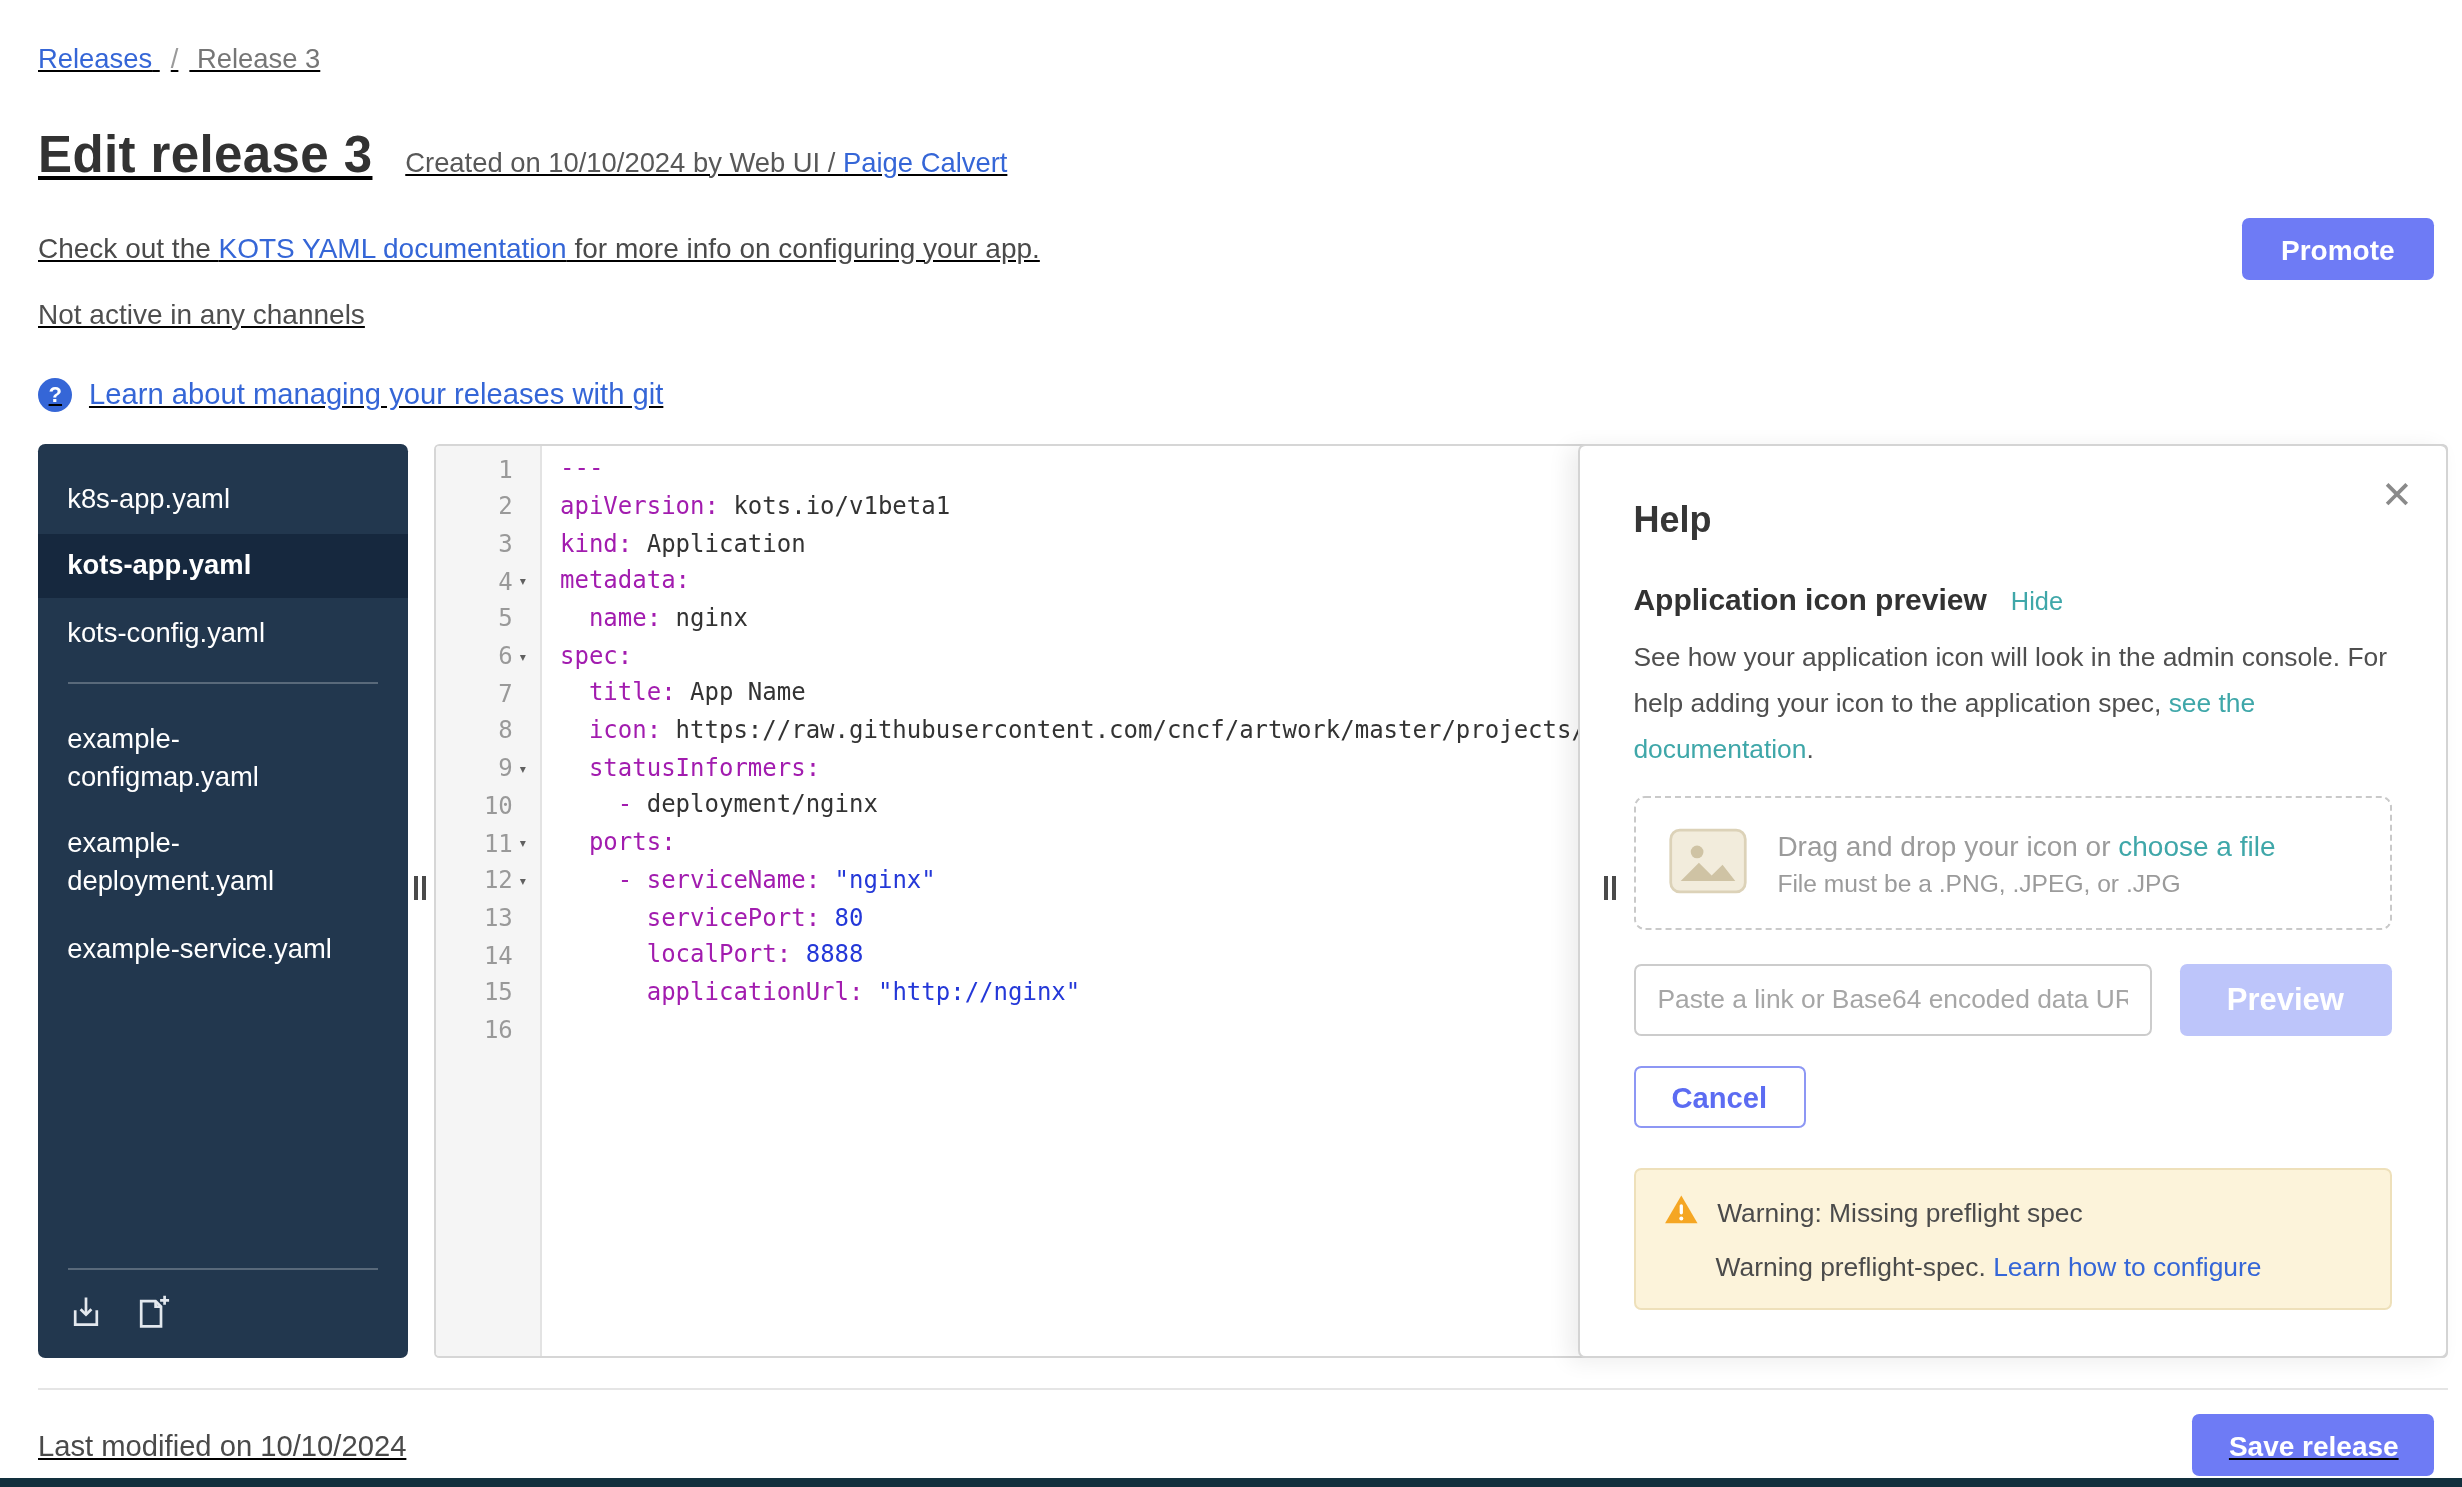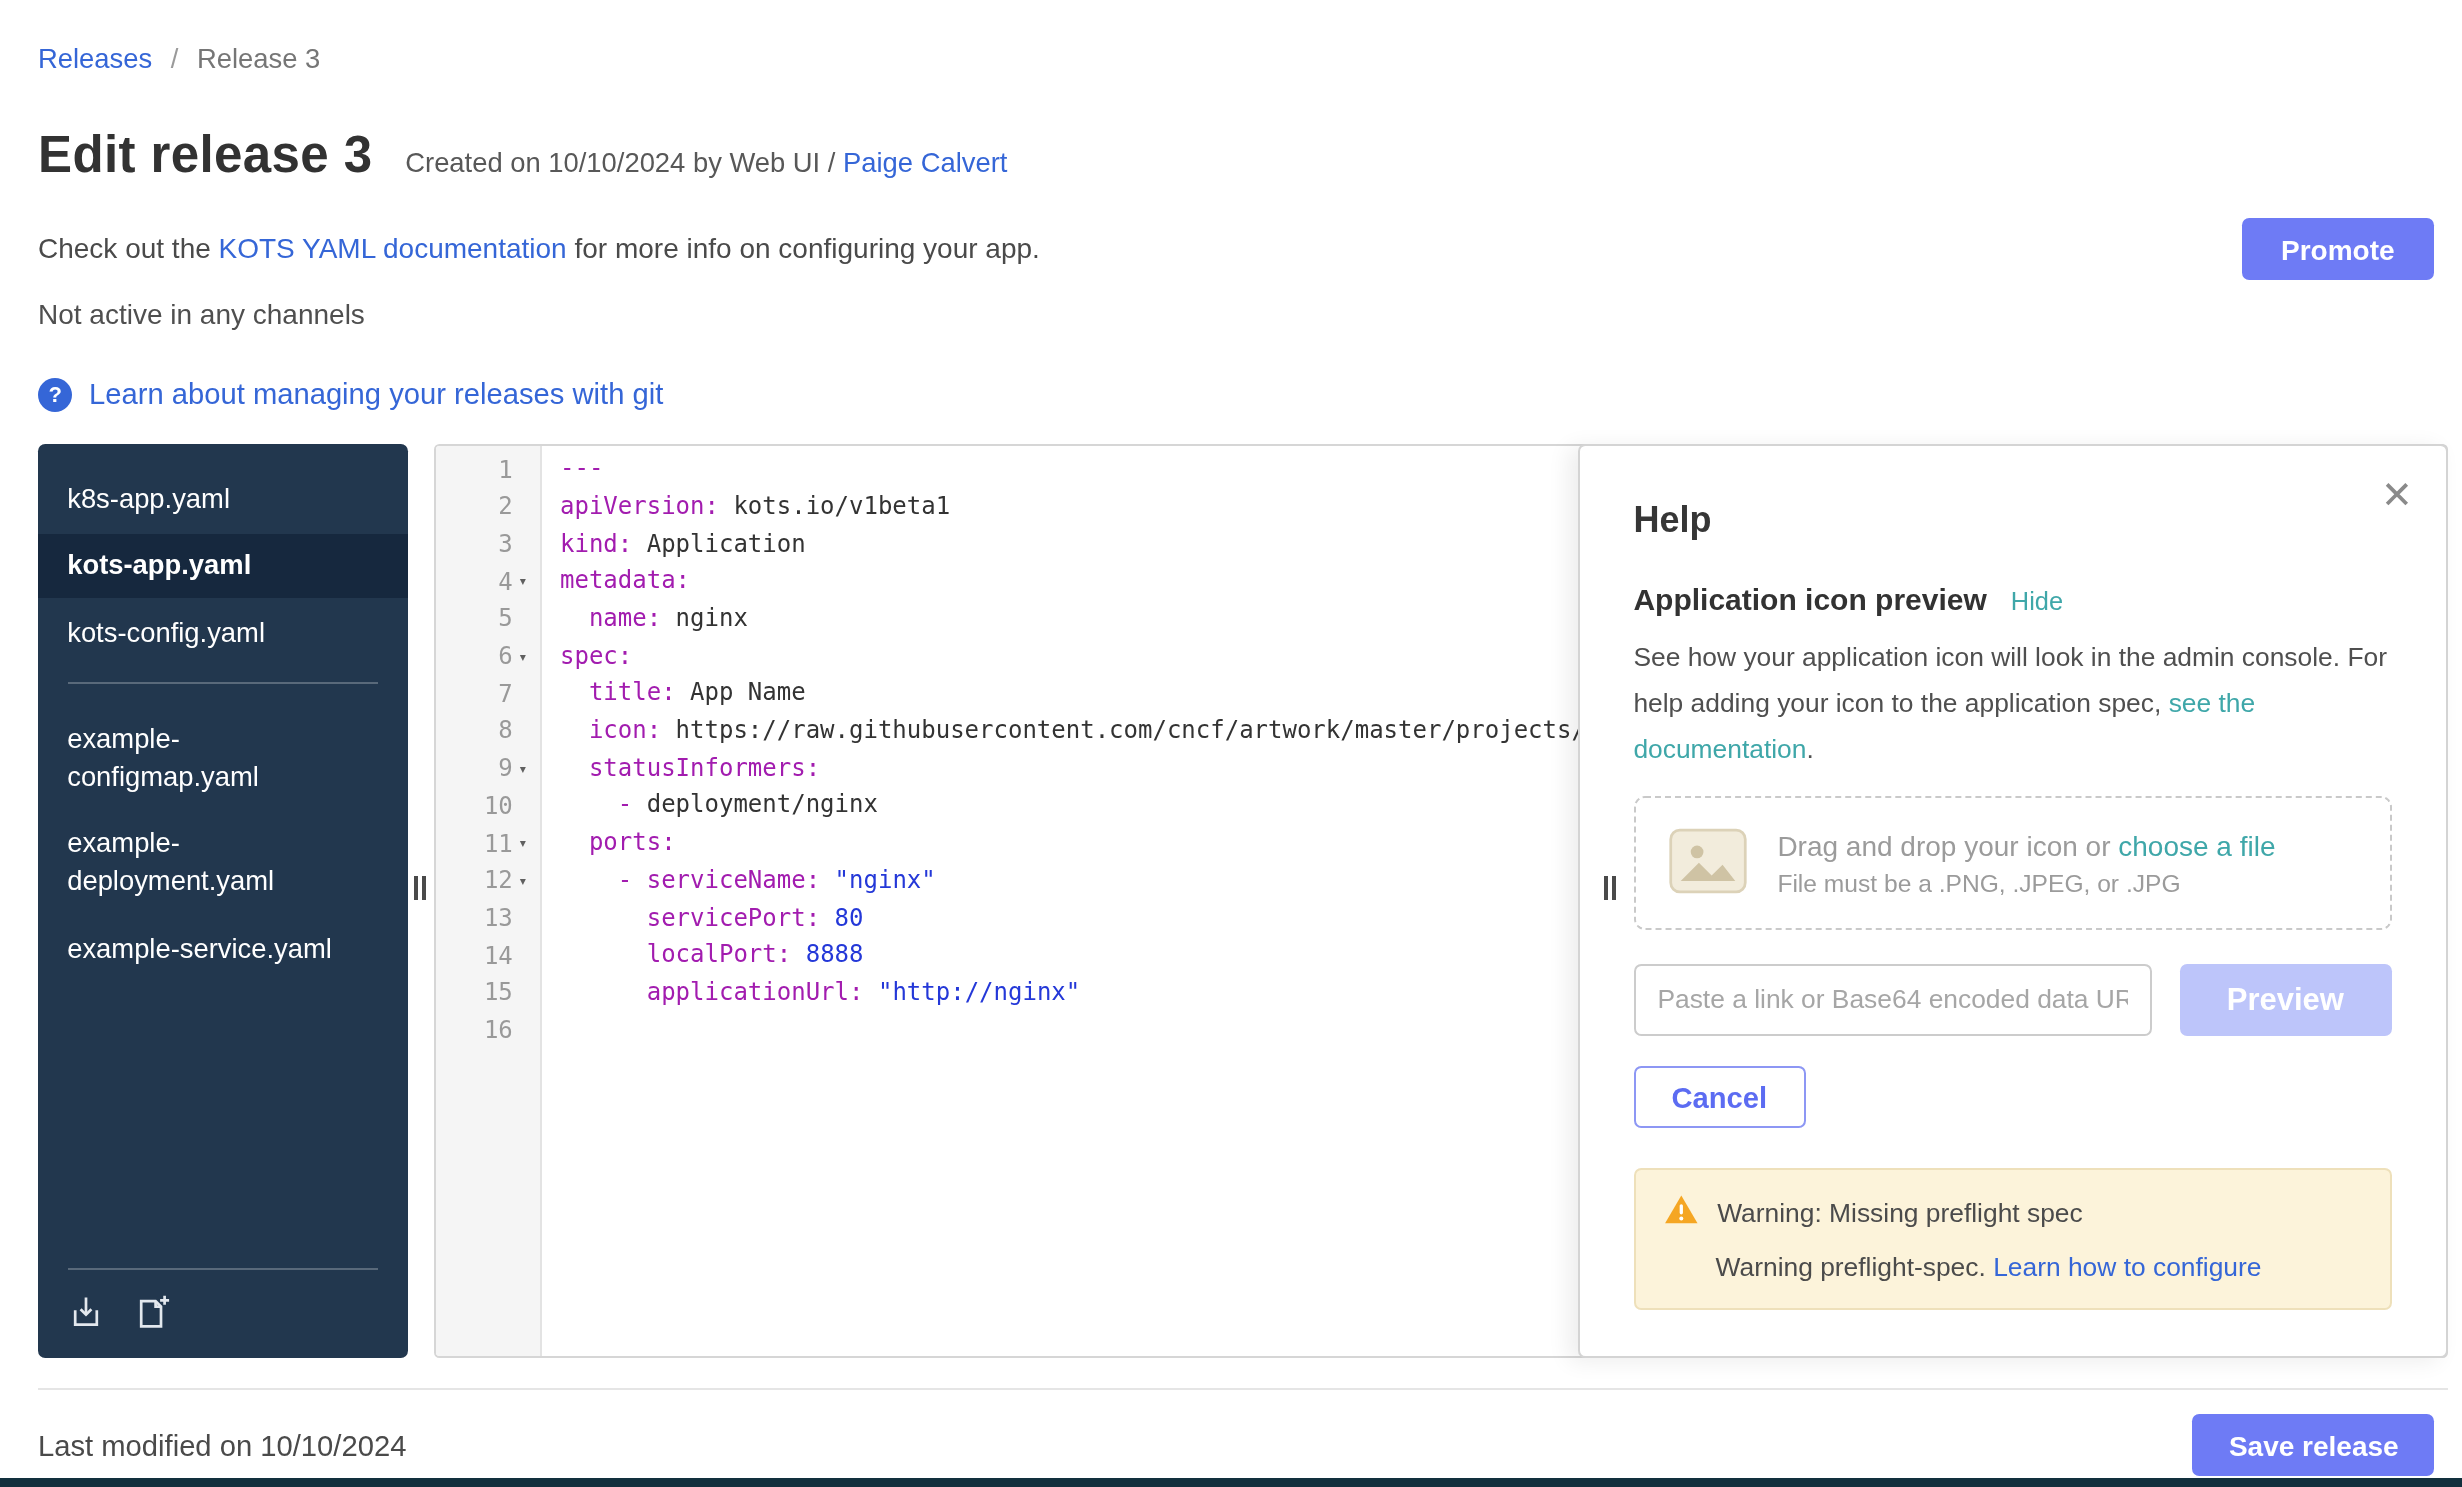--- a/index.html
+++ b/index.html
@@ -9,21 +9,21 @@
     --teal:#3FA7A9;
     --sidebar-bg:#22374E;
     --sidebar-active:#16283E;
     --code-key:#A21CAF;
     --code-value:#2438D8;
     --warning-bg:#FCF3DA;
     --warning-icon:#F5A623;
     --bottom-strip:#12303D;
   }
   html,body{margin:0;padding:0;background:#fff;}
-  #viewport{width:2462px;height:1488px;overflow:hidden;position:relative;background:#fff;}
+  #viewport{width:2462px;height:1488px;overflow:hidden;position:relative;background:#fff;text-decoration:underline;}
   #scale{width:1231px;height:744px;transform:scale(2);transform-origin:0 0;}
   .page{position:relative;width:1231px;height:744px;background:#fff;
         font-family:"Liberation Sans",sans-serif;color:#4a4a4a;overflow:hidden;}
   .content{padding:0 7.3px 0 19px;}
 
   
   .breadcrumb{padding-top:22px;font-size:13.7px;}
   .bc-link{color:var(--link-blue);text-decoration:none;cursor:pointer;}
   .bc-sep{color:#9a9a9a;margin:0 5.5px;}
   .bc-cur{color:#767676;}

